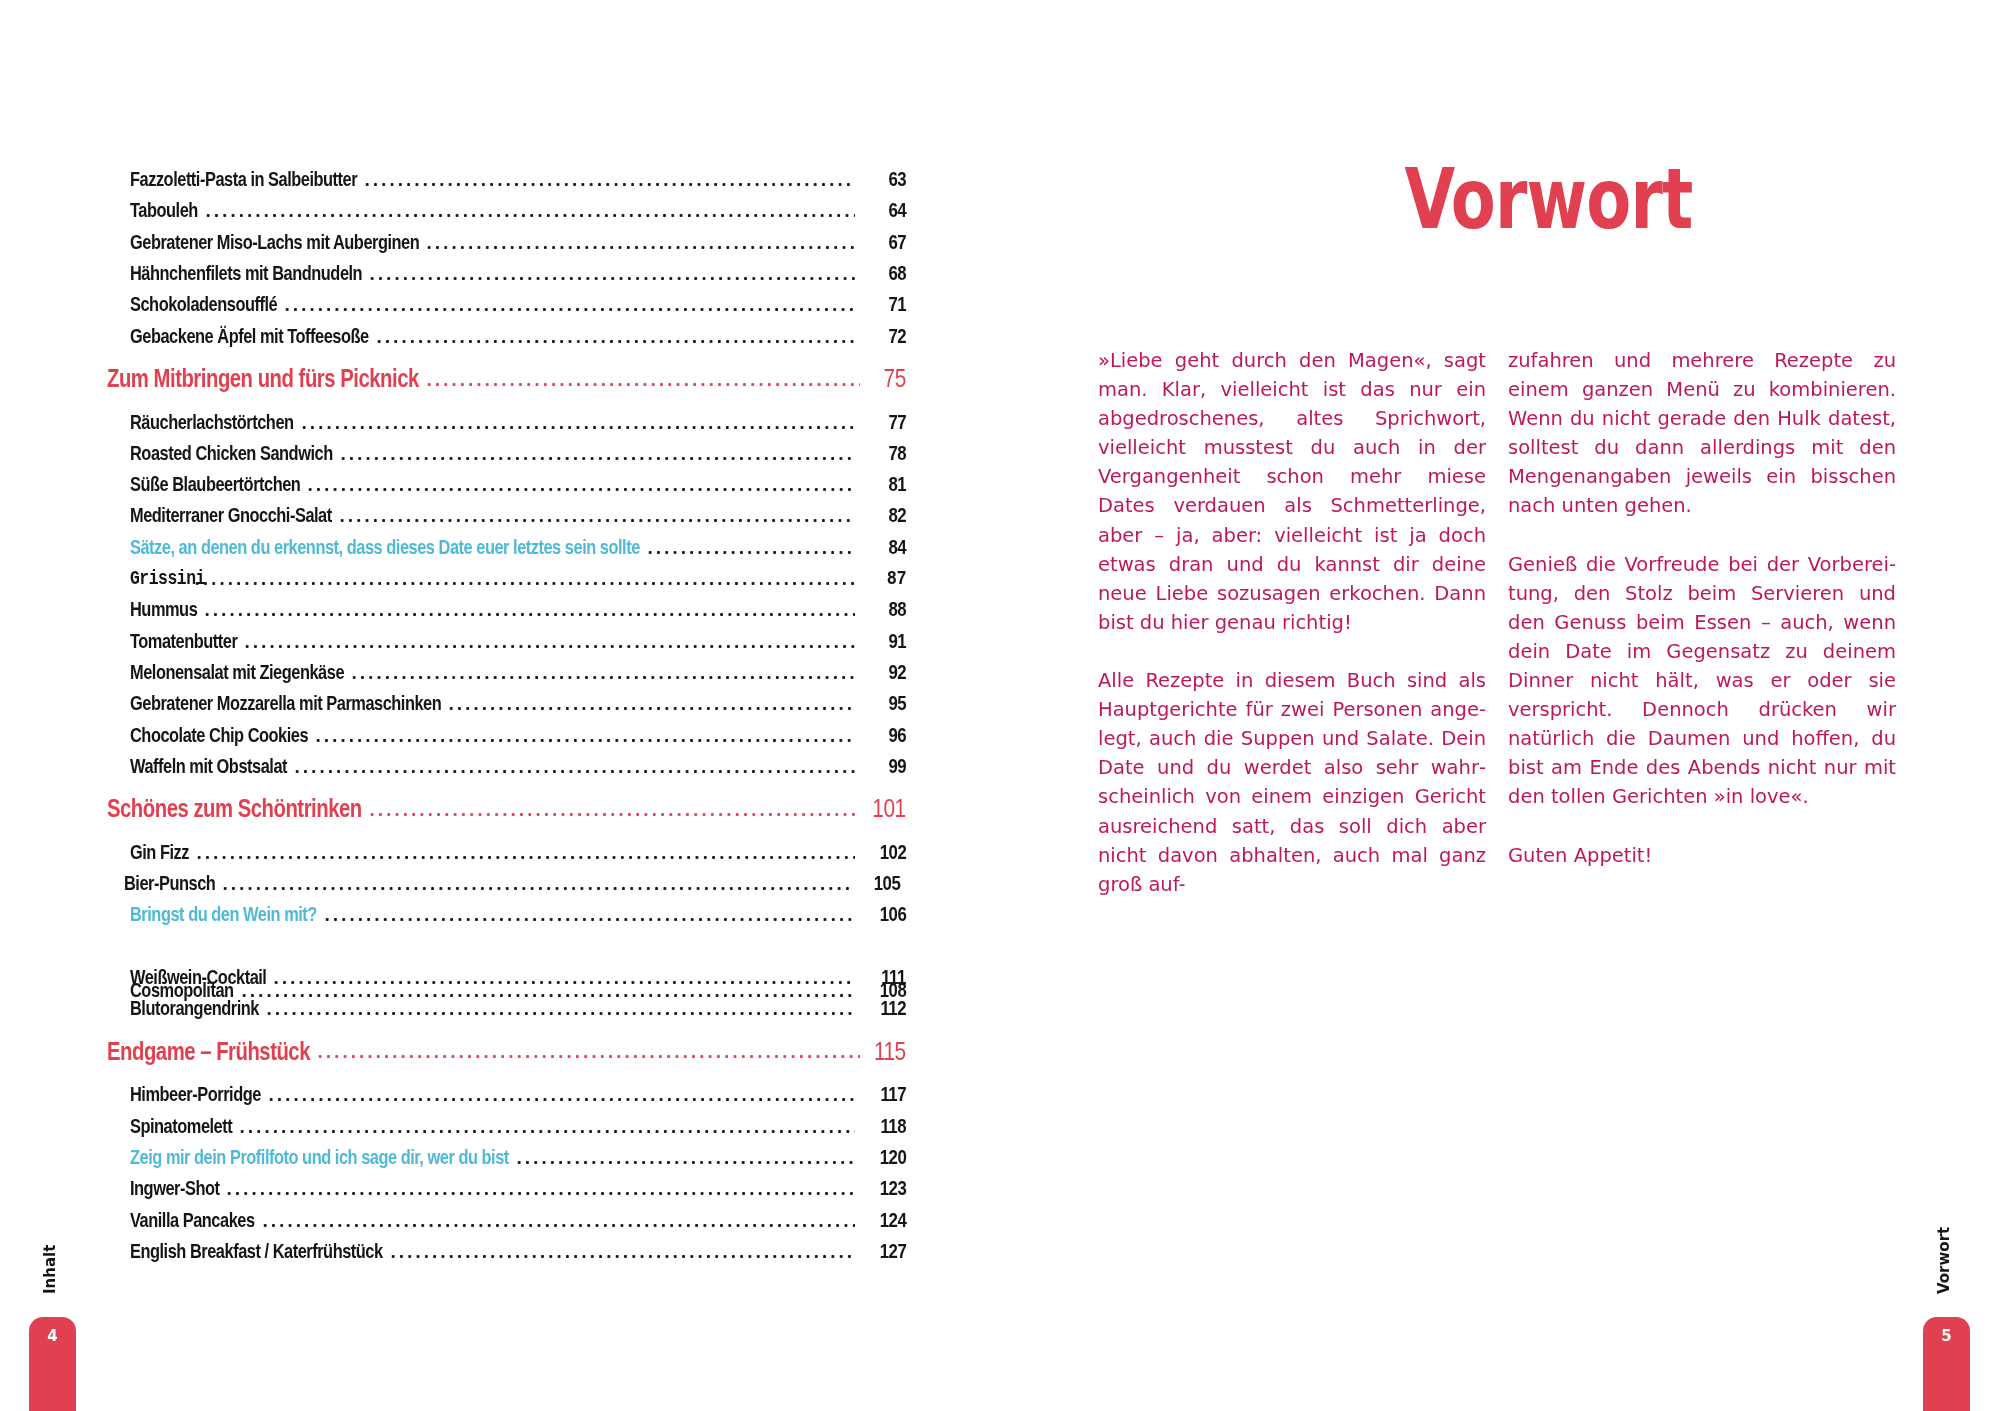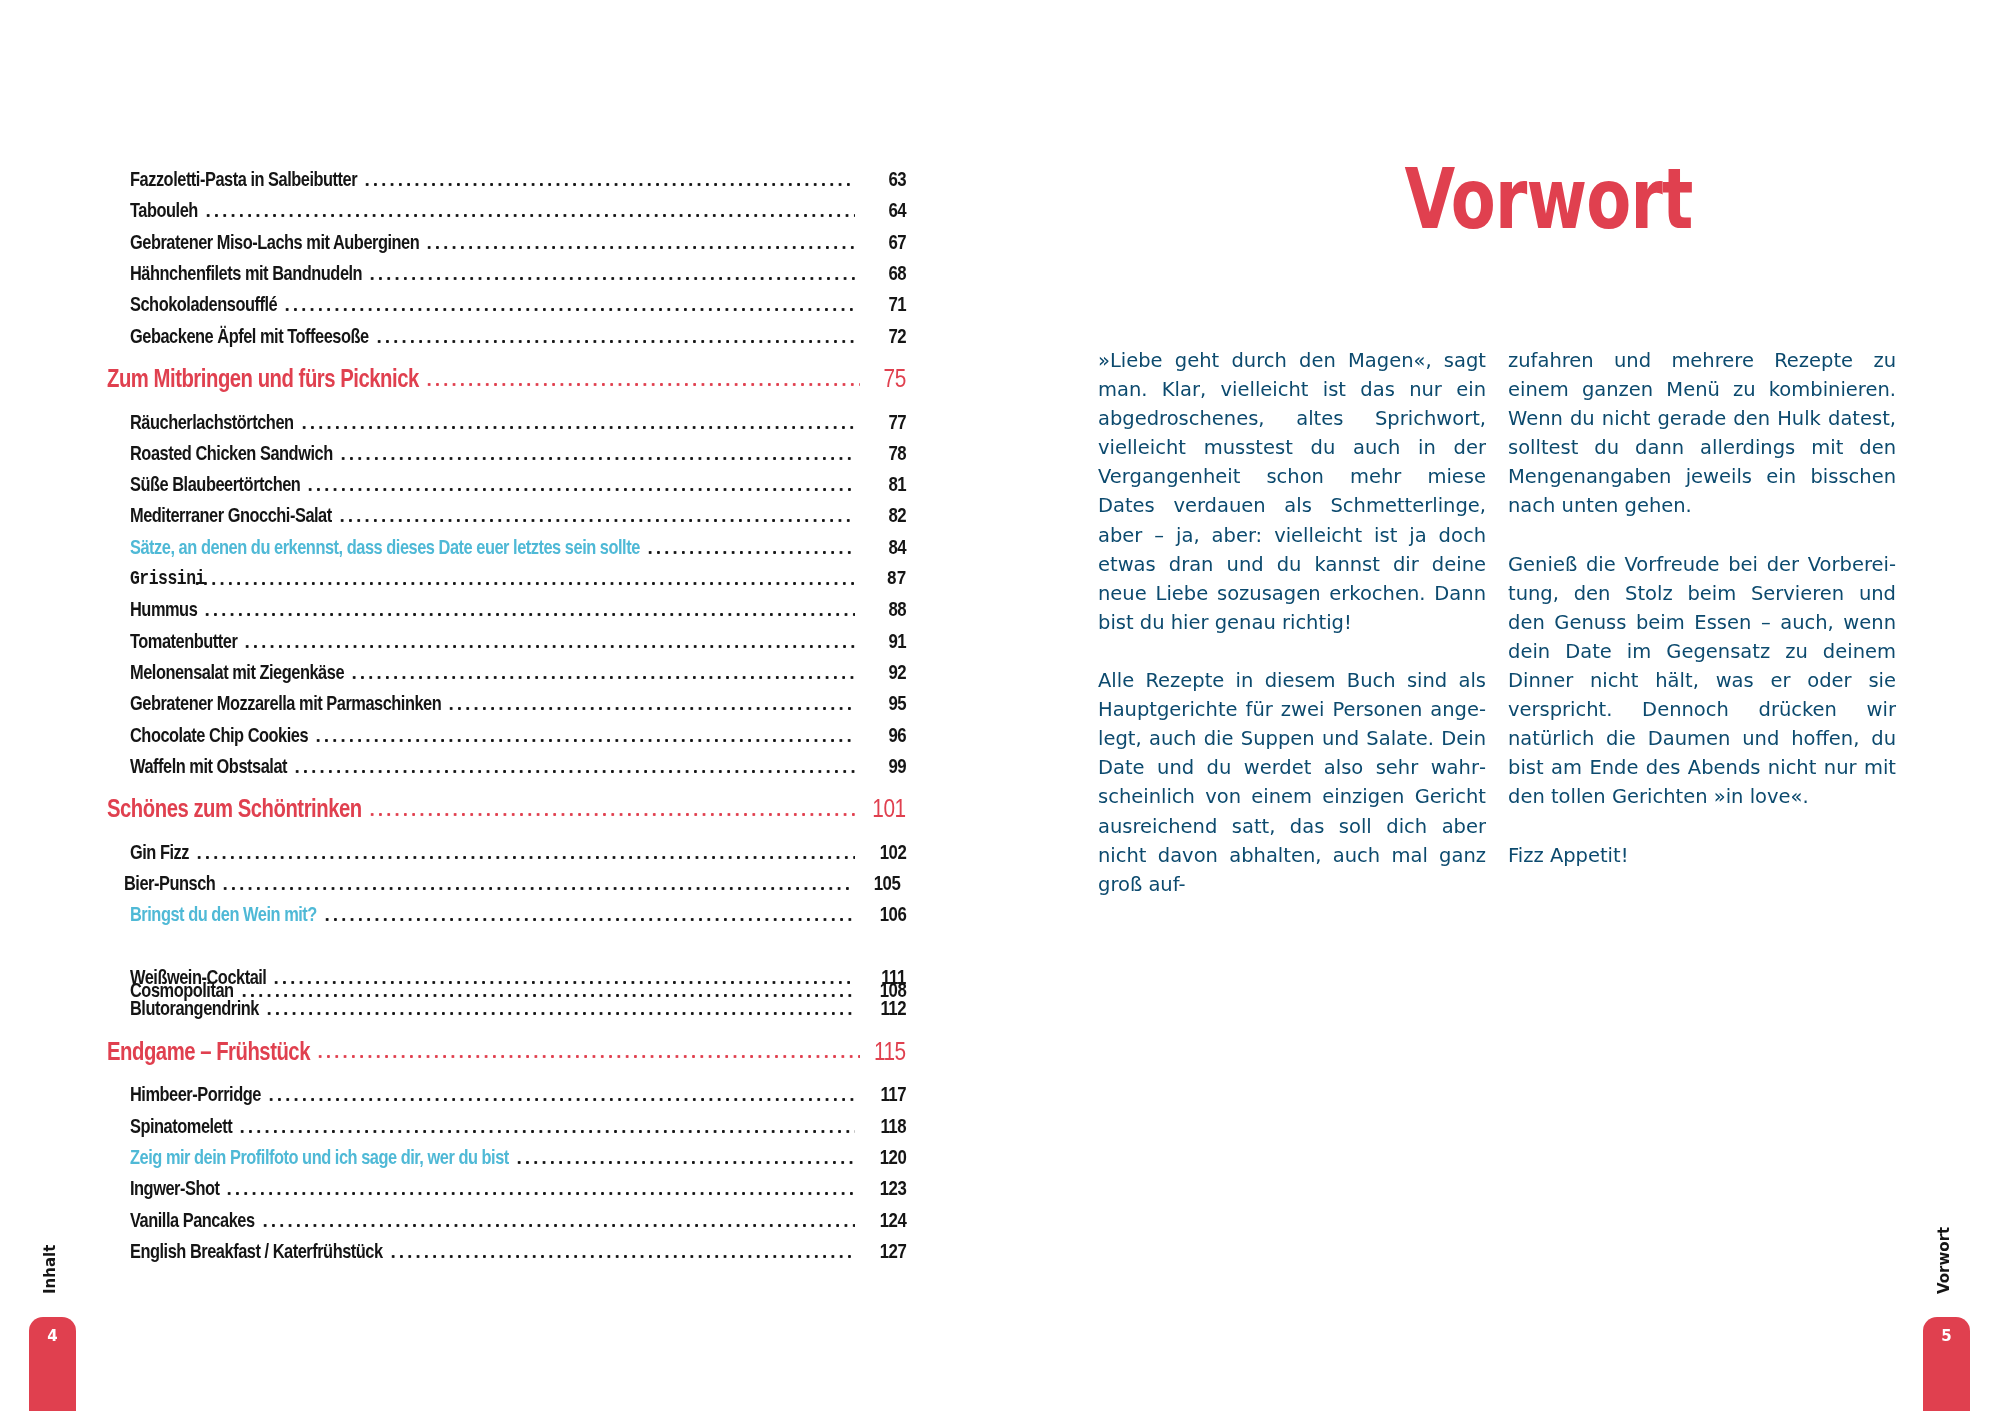--- a/index.html
+++ b/index.html
@@ -44,21 +44,21 @@
   .title-vorwort {
     position: absolute; left: 378px; top: 150px; width: 240px;
     text-align: center;
     font-family: "DejaVu Sans", sans-serif; font-weight: bold;
     font-size: 84px; color: #e0404f; letter-spacing: -1px;
     transform: scaleX(0.78); transform-origin: center;
   }
   .col {
     position: absolute; top: 346px; width: 388px;
     font-family: "DejaVu Sans", sans-serif;
-    font-size: 19.5px; line-height: 29.1px; color: #0c4a6e;
+    font-size: 19.5px; line-height: 29.1px; color: #be185d;
     text-align: justify; hyphens: manual;
   }
   .col p { margin: 0 0 29.1px 0; }
   .col-1 { left: 98px; }
   .col-2 { left: 508px; }
 
   
   .tab {
     position: absolute; top: 1317px; width: 47px; height: 110px;
     background: #e0404f; border-radius: 14px 14px 0 0;
@@ -255,19 +255,19 @@
 
 <div class="page page-right">
   <div class="title-vorwort">Vorwort</div>
   <div class="col col-1">
     <p>»Liebe geht durch den Magen«, sagt man. Klar, vielleicht ist das nur ein abge­droschenes, altes Sprichwort, vielleicht musstest du auch in der Vergangenheit schon mehr miese Dates verdauen als Schmetterlinge, aber – ja, aber: vielleicht ist ja doch etwas dran und du kannst dir deine neue Liebe sozusagen erkochen. Dann bist du hier genau richtig!</p>
     <p>Alle Rezepte in diesem Buch sind als Hauptgerichte für zwei Personen ange­legt, auch die Suppen und Salate. Dein Date und du werdet also sehr wahr­scheinlich von einem einzigen Gericht ausreichend satt, das soll dich aber nicht davon abhalten, auch mal ganz groß auf-</p>
   </div>
   <div class="col col-2">
     <p>zufahren und mehrere Rezepte zu einem ganzen Menü zu kombinieren. Wenn du nicht gerade den Hulk datest, solltest du dann allerdings mit den Mengenangaben jeweils ein bisschen nach unten gehen.</p>
     <p>Genieß die Vorfreude bei der Vorberei­tung, den Stolz beim Servieren und den Genuss beim Essen – auch, wenn dein Date im Gegensatz zu deinem Dinner nicht hält, was er oder sie verspricht. Dennoch drücken wir natürlich die Dau­men und hoffen, du bist am Ende des Abends nicht nur mit den tollen Gerichten »in love«.</p>
-    <p style="text-align:left">Fizz Appetit!</p>
+    <p style="text-align:left">Guten Appetit!</p>
   </div>
   <div class="vlabel vlabel-right">Vorwort</div>
   <div class="tab tab-right">
     <span>5</span>
   </div>
 </div>
 
 </body></html>

